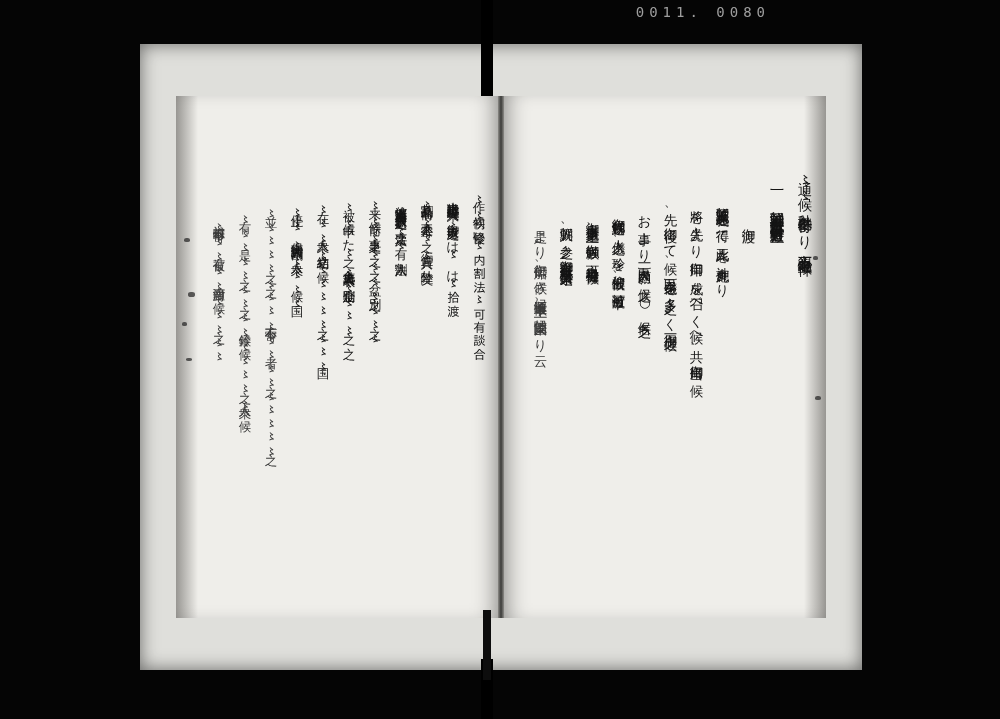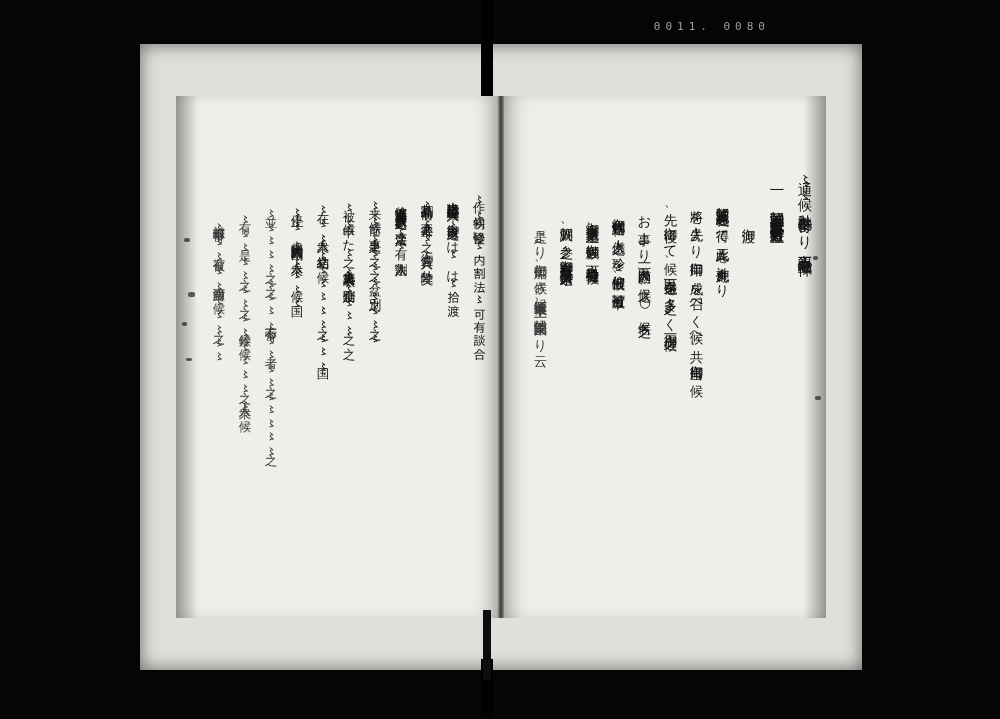--- a/index.html
+++ b/index.html
@@ -23,25 +23,25 @@
   .film-frame {
     position: absolute;
     left: 0; top: 0;
     width: 1000px;
     height: 719px;
     background: #050505;
   }
   
   .frame-header {
     position: absolute;
-    top: 20px;
+    top: 4px;
     right: 230px;
     color: #b9b9b9;
     font-family: "DejaVu Sans Mono", monospace;
-    font-size: 11px;
+    font-size: 14px;
     letter-spacing: 5px;
     opacity: 0.85;
     white-space: nowrap;
   }
   
   .book {
     position: absolute;
     left: 140px;
     top: 44px;
     width: 722px;

